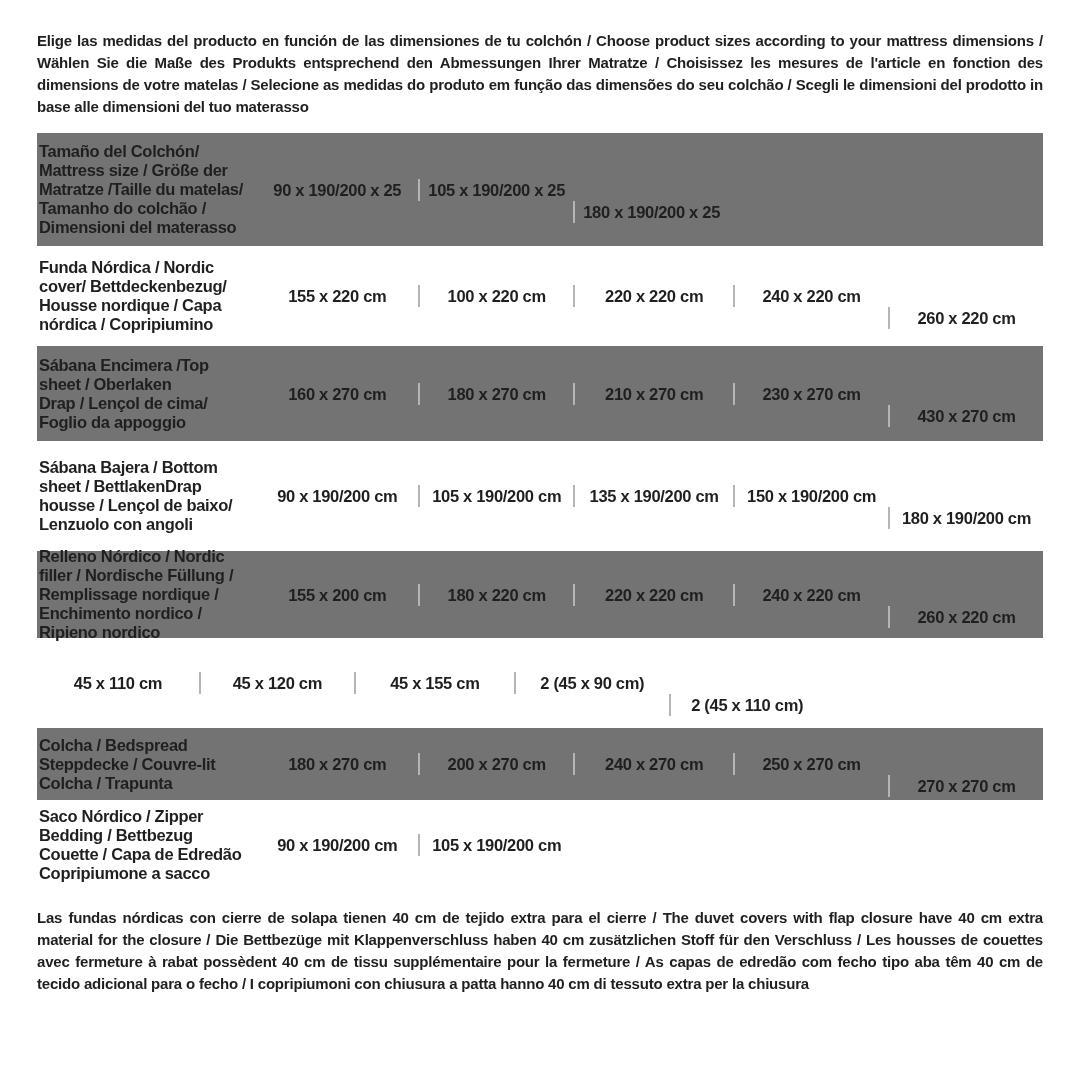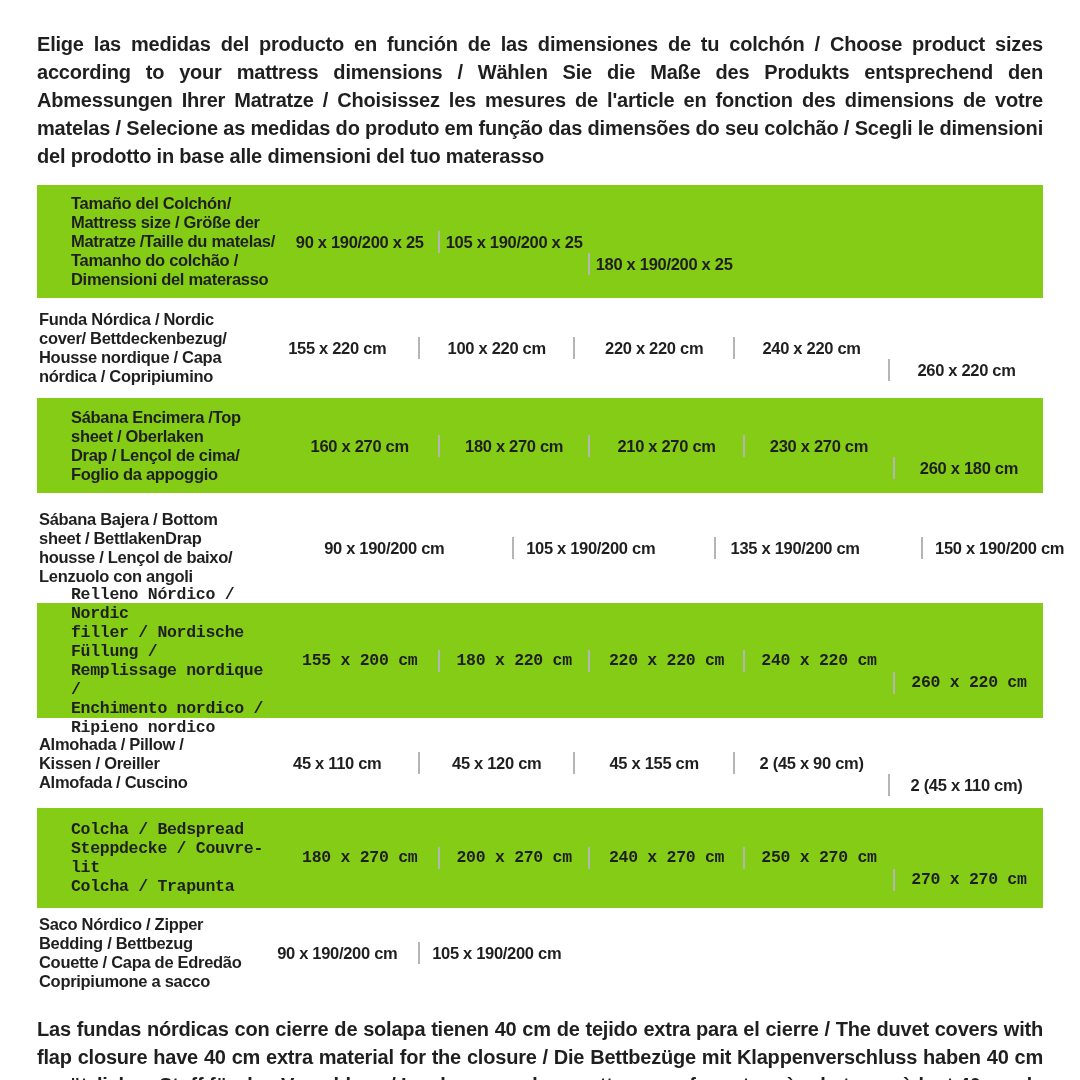--- a/index.html
+++ b/index.html
@@ -7,28 +7,28 @@
     width:1080px;height:1080px;
     box-sizing:border-box;
     padding:30px 37px 0 37px;
     background:#ffffff;
     font-family:"Liberation Sans","DejaVu Sans",sans-serif;
     font-weight:700;
     color:#1f1f1f;
     -webkit-font-smoothing:antialiased;
   }
   .para{
-    font-size:20px;
-    line-height:28px;
+    font-size:15px;
+    line-height:22px;
     text-align:justify;
     letter-spacing:-0.2px;
   }
   .size-table{margin-top:15px;}
   .row{display:flex;align-items:center;}
-  .row.shade{background:#84cc16;padding-left:32px;}
+  .row.shade{background:#737373;}
   .cell{box-sizing:border-box;flex:none;}
   .cell.label{
     width:21.8%;
     font-size:16.5px;
     line-height:19px;
     letter-spacing:-0.3px;
     white-space:pre-line;
     padding-left:2px;
   }
   .cell.value{
@@ -40,24 +40,24 @@
   }
   .v1{width:16.1%;}
   .v2{width:15.4%;}
   .v3{width:15.9%;}
   .v4{width:15.4%;}
   .v5{width:15.4%;margin-top:44px;}
   .cell.value + .cell.value{border-left:2px solid #b5b5b5;}
   .row-0{height:113px;}
   .row-1{height:100px;}
   .row-2{height:95px;}
-  .row-3{height:110px;gap:47px;}
-  .row-4{height:115px;font-family:Liberation Mono, monospace;}
+  .row-3{height:110px;}
+  .row-4{height:87px;}
   .row-5{height:90px;}
-  .row-6{height:100px;font-family:Liberation Mono, monospace;}
+  .row-6{height:72px;}
   .row-7{height:90px;justify-content:space-between;}
   .footnote{margin-top:17px;}
 </style>
 </head>
 <body>
 
 <div class="canvas">
 
   <div class="para">Elige las medidas del producto en función de las dimensiones de tu colchón / Choose product sizes according to your mattress dimensions / Wählen Sie die Maße des Produkts entsprechend den Abmessungen Ihrer Matratze / Choisissez les mesures de l'article en fonction des dimensions de votre matelas / Selecione as medidas do produto em função das dimensões do seu colchão / Scegli le dimensioni del prodotto in base alle dimensioni del tuo materasso</div>
 
@@ -88,21 +88,21 @@
 
     <div class="row shade row-2">
       <div class="cell label">Sábana Encimera /Top
 sheet / Oberlaken
 Drap / Lençol de cima/
 Foglio da appoggio</div>
       <div class="cell value v1">160 x 270 cm</div>
       <div class="cell value v2">180 x 270 cm</div>
       <div class="cell value v3">210 x 270 cm</div>
       <div class="cell value v4">230 x 270 cm</div>
-      <div class="cell value v5">260 x 180 cm</div>
+      <div class="cell value v5">430 x 270 cm</div>
     </div>
 
     <div class="row row-3">
       <div class="cell label">Sábana Bajera / Bottom
 sheet / BettlakenDrap
 housse / Lençol de baixo/
 Lenzuolo con angoli</div>
       <div class="cell value v1">90 x 190/200 cm</div>
       <div class="cell value v2">105 x 190/200 cm</div>
       <div class="cell value v3">135 x 190/200 cm</div>
@@ -117,23 +117,20 @@
 Enchimento nordico /
 Ripieno nordico</div>
       <div class="cell value v1">155 x 200 cm</div>
       <div class="cell value v2">180 x 220 cm</div>
       <div class="cell value v3">220 x 220 cm</div>
       <div class="cell value v4">240 x 220 cm</div>
       <div class="cell value v5">260 x 220 cm</div>
     </div>
 
     <div class="row row-5">
-      <div class="cell label">Almohada  / Pillow /
-Kissen / Oreiller
-Almofada / Cuscino</div>
       <div class="cell value v1">45 x 110 cm</div>
       <div class="cell value v2">45 x 120 cm</div>
       <div class="cell value v3">45 x 155 cm</div>
       <div class="cell value v4">2 (45 x 90 cm)</div>
       <div class="cell value v5">2 (45 x 110 cm)</div>
     </div>
 
     <div class="row shade row-6">
       <div class="cell label">Colcha / Bedspread
 Steppdecke / Couvre-lit

